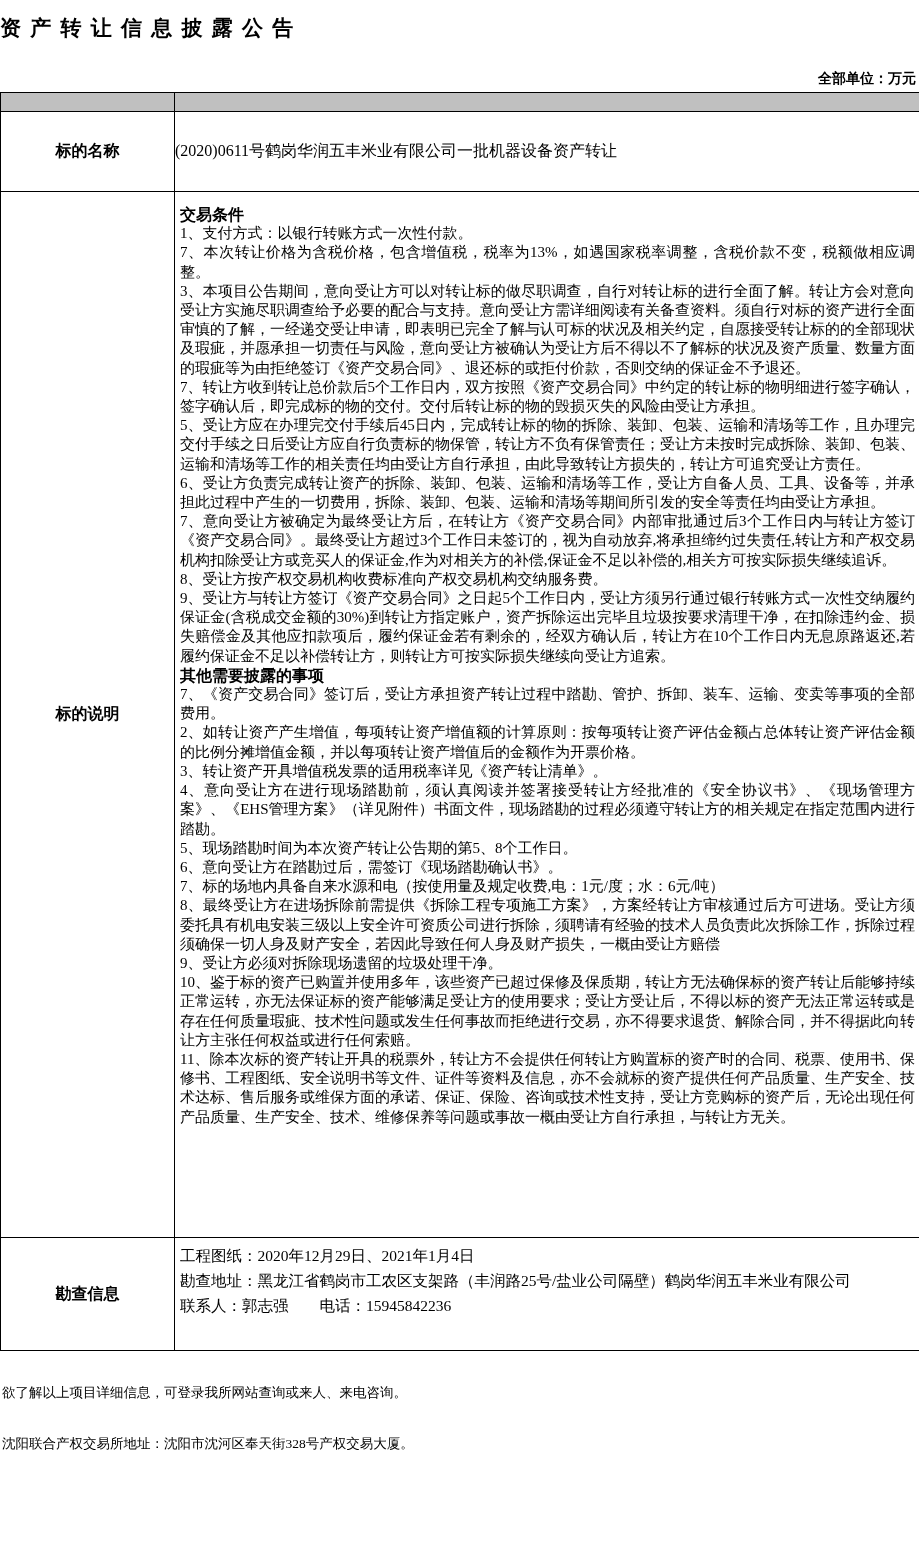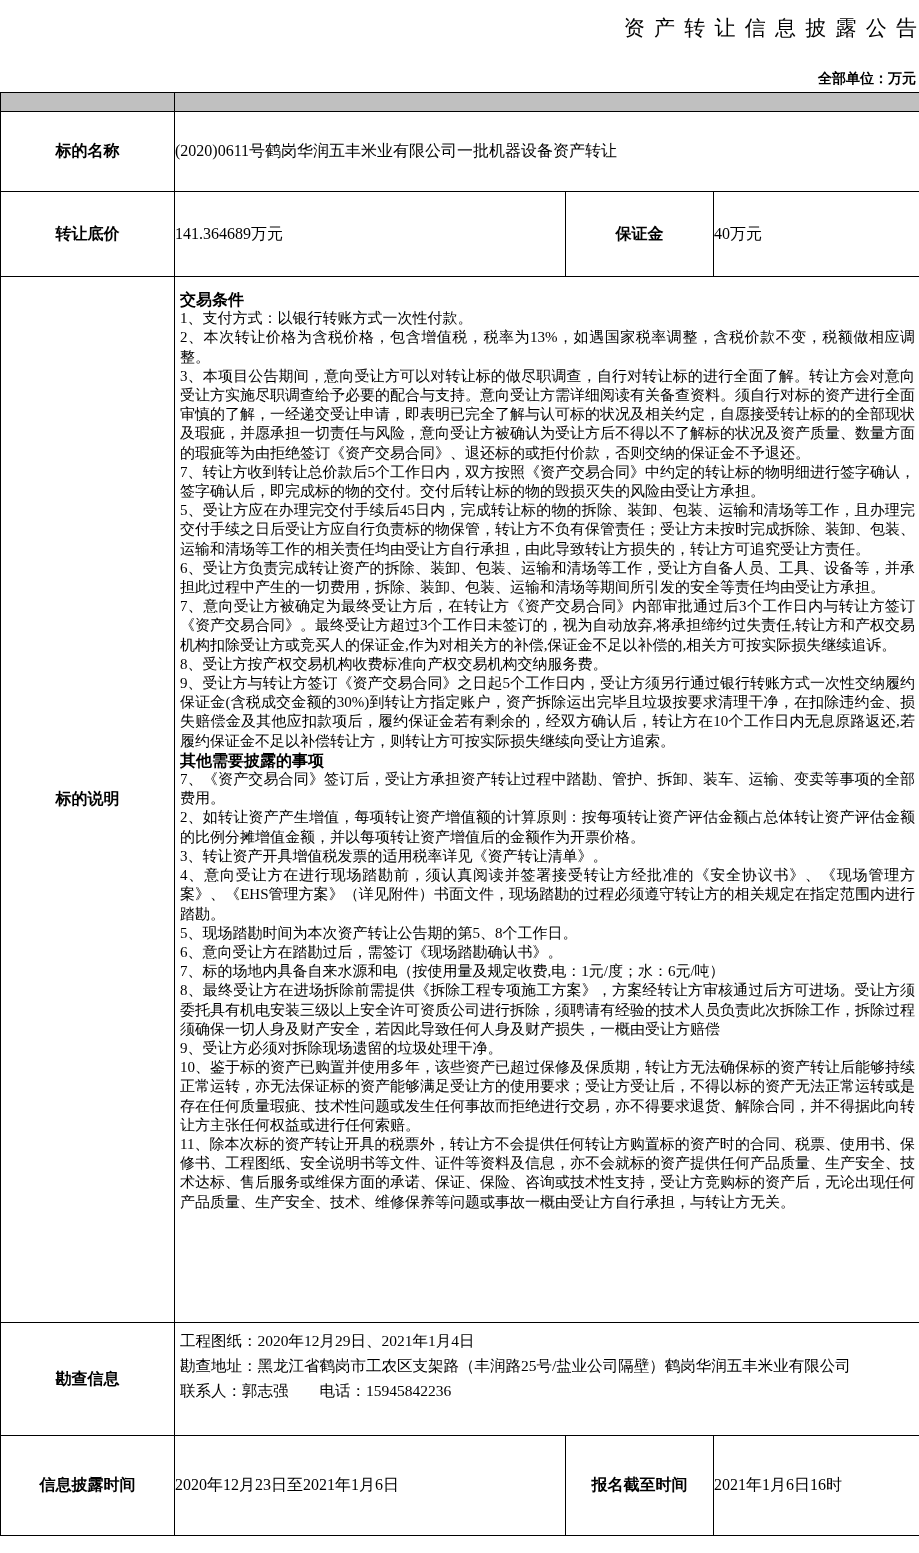--- a/index.html
+++ b/index.html
@@ -4,23 +4,23 @@
 <style>
   * { box-sizing: border-box; margin: 0; padding: 0; }
   html, body { background: #ffffff; }
   body {
     width: 919px;
     font-family: "Liberation Serif", "DejaVu Serif", serif;
     color: #000000;
   }
   .page { width: 919px; padding-top: 10px; }
   .doc-title {
-    text-align: right;
+    text-align: left;
     font-size: 21px;
-    font-weight: normal;
+    font-weight: bold;
     letter-spacing: 2px;
     padding: 4px 0 2px 0;
     white-space: nowrap;
   }
   .unit-note {
     text-align: right;
     font-size: 14px;
     font-weight: bold;
     padding: 0 3px 4px 0;
     margin-top: 26px;
@@ -97,34 +97,28 @@
         <tr class="head-row">
       <td style="background: rgb(192, 192, 192);"></td>
       <td colspan="3" style="background: rgb(192, 192, 192);"></td>
     </tr>
 
     <tr class="name-row">
       <td class="label-cell">标的名称</td>
       <td colspan="3" class="value-cell">(2020)0611号鹤岗华润五丰米业有限公司一批机器设备资产转让</td>
     </tr>
 
-    <tr class="price-row">
-      <td class="label-cell">转让底价</td>
-      <td class="value-cell">141.364689万元</td>
-      <td class="label-cell">保证金</td>
-      <td class="value-cell">40万元</td>
-    </tr>
 
     <tr class="desc-row">
       <td class="label-cell">标的说明</td>
       <td colspan="3" class="desc-cell">
         <div class="desc-block">
               <div class="desc-heading">交易条件</div>
               <div class="desc-item">1、支付方式：以银行转账方式一次性付款。</div>
-              <div class="desc-item">2、本次转让价格为含税价格，包含增值税，税率为13%，如遇国家税率调整，含税价款不变，税额做相应调整。</div>
+              <div class="desc-item">7、本次转让价格为含税价格，包含增值税，税率为13%，如遇国家税率调整，含税价款不变，税额做相应调整。</div>
               <div class="desc-item">3、本项目公告期间，意向受让方可以对转让标的做尽职调查，自行对转让标的进行全面了解。转让方会对意向受让方实施尽职调查给予必要的配合与支持。意向受让方需详细阅读有关备查资料。须自行对标的资产进行全面审慎的了解，一经递交受让申请，即表明已完全了解与认可标的状况及相关约定，自愿接受转让标的的全部现状及瑕疵，并愿承担一切责任与风险，意向受让方被确认为受让方后不得以不了解标的状况及资产质量、数量方面的瑕疵等为由拒绝签订《资产交易合同》、退还标的或拒付价款，否则交纳的保证金不予退还。</div>
               <div class="desc-item">7、转让方收到转让总价款后5个工作日内，双方按照《资产交易合同》中约定的转让标的物明细进行签字确认，签字确认后，即完成标的物的交付。交付后转让标的物的毁损灭失的风险由受让方承担。</div>
               <div class="desc-item">5、受让方应在办理完交付手续后45日内，完成转让标的物的拆除、装卸、包装、运输和清场等工作，且办理完交付手续之日后受让方应自行负责标的物保管，转让方不负有保管责任；受让方未按时完成拆除、装卸、包装、运输和清场等工作的相关责任均由受让方自行承担，由此导致转让方损失的，转让方可追究受让方责任。</div>
               <div class="desc-item">6、受让方负责完成转让资产的拆除、装卸、包装、运输和清场等工作，受让方自备人员、工具、设备等，并承担此过程中产生的一切费用，拆除、装卸、包装、运输和清场等期间所引发的安全等责任均由受让方承担。</div>
               <div class="desc-item">7、意向受让方被确定为最终受让方后，在转让方《资产交易合同》内部审批通过后3个工作日内与转让方签订《资产交易合同》。最终受让方超过3个工作日未签订的，视为自动放弃,将承担缔约过失责任,转让方和产权交易机构扣除受让方或竞买人的保证金,作为对相关方的补偿,保证金不足以补偿的,相关方可按实际损失继续追诉。</div>
               <div class="desc-item">8、受让方按产权交易机构收费标准向产权交易机构交纳服务费。</div>
               <div class="desc-item">9、受让方与转让方签订《资产交易合同》之日起5个工作日内，受让方须另行通过银行转账方式一次性交纳履约保证金(含税成交金额的30%)到转让方指定账户，资产拆除运出完毕且垃圾按要求清理干净，在扣除违约金、损失赔偿金及其他应扣款项后，履约保证金若有剩余的，经双方确认后，转让方在10个工作日内无息原路返还,若履约保证金不足以补偿转让方，则转让方可按实际损失继续向受让方追索。</div>
               <div class="desc-heading">其他需要披露的事项</div>
               <div class="desc-item">7、《资产交易合同》签订后，受让方承担资产转让过程中踏勘、管护、拆卸、装车、运输、变卖等事项的全部费用。</div>
               <div class="desc-item">2、如转让资产产生增值，每项转让资产增值额的计算原则：按每项转让资产评估金额占总体转让资产评估金额的比例分摊增值金额，并以每项转让资产增值后的金额作为开票价格。</div>
@@ -145,26 +139,20 @@
       <td class="label-cell">勘查信息</td>
       <td colspan="3" class="survey-cell">
         <div>
               <div class="survey-line">工程图纸：2020年12月29日、2021年1月4日</div>
               <div class="survey-line">勘查地址：黑龙江省鹤岗市工农区支架路（丰润路25号/盐业公司隔壁）鹤岗华润五丰米业有限公司</div>
               <div class="survey-line">联系人：郭志强　　电话：15945842236</div>
             </div>
       </td>
     </tr>
 
-    <tr class="final-row">
-      <td class="label-cell">信息披露时间</td>
-      <td class="value-cell">2020年12月23日至2021年1月6日</td>
-      <td class="label-cell">报名截至时间</td>
-      <td class="value-cell">2021年1月6日16时</td>
-    </tr>
   </tbody>
     </table>
 
   <div class="footer">
     <div class="footer-line">欲了解以上项目详细信息，可登录我所网站查询或来人、来电咨询。</div>
     <div class="footer-line">沈阳联合产权交易所地址：沈阳市沈河区奉天街328号产权交易大厦。</div>
 
   </div>
 
 </div>

